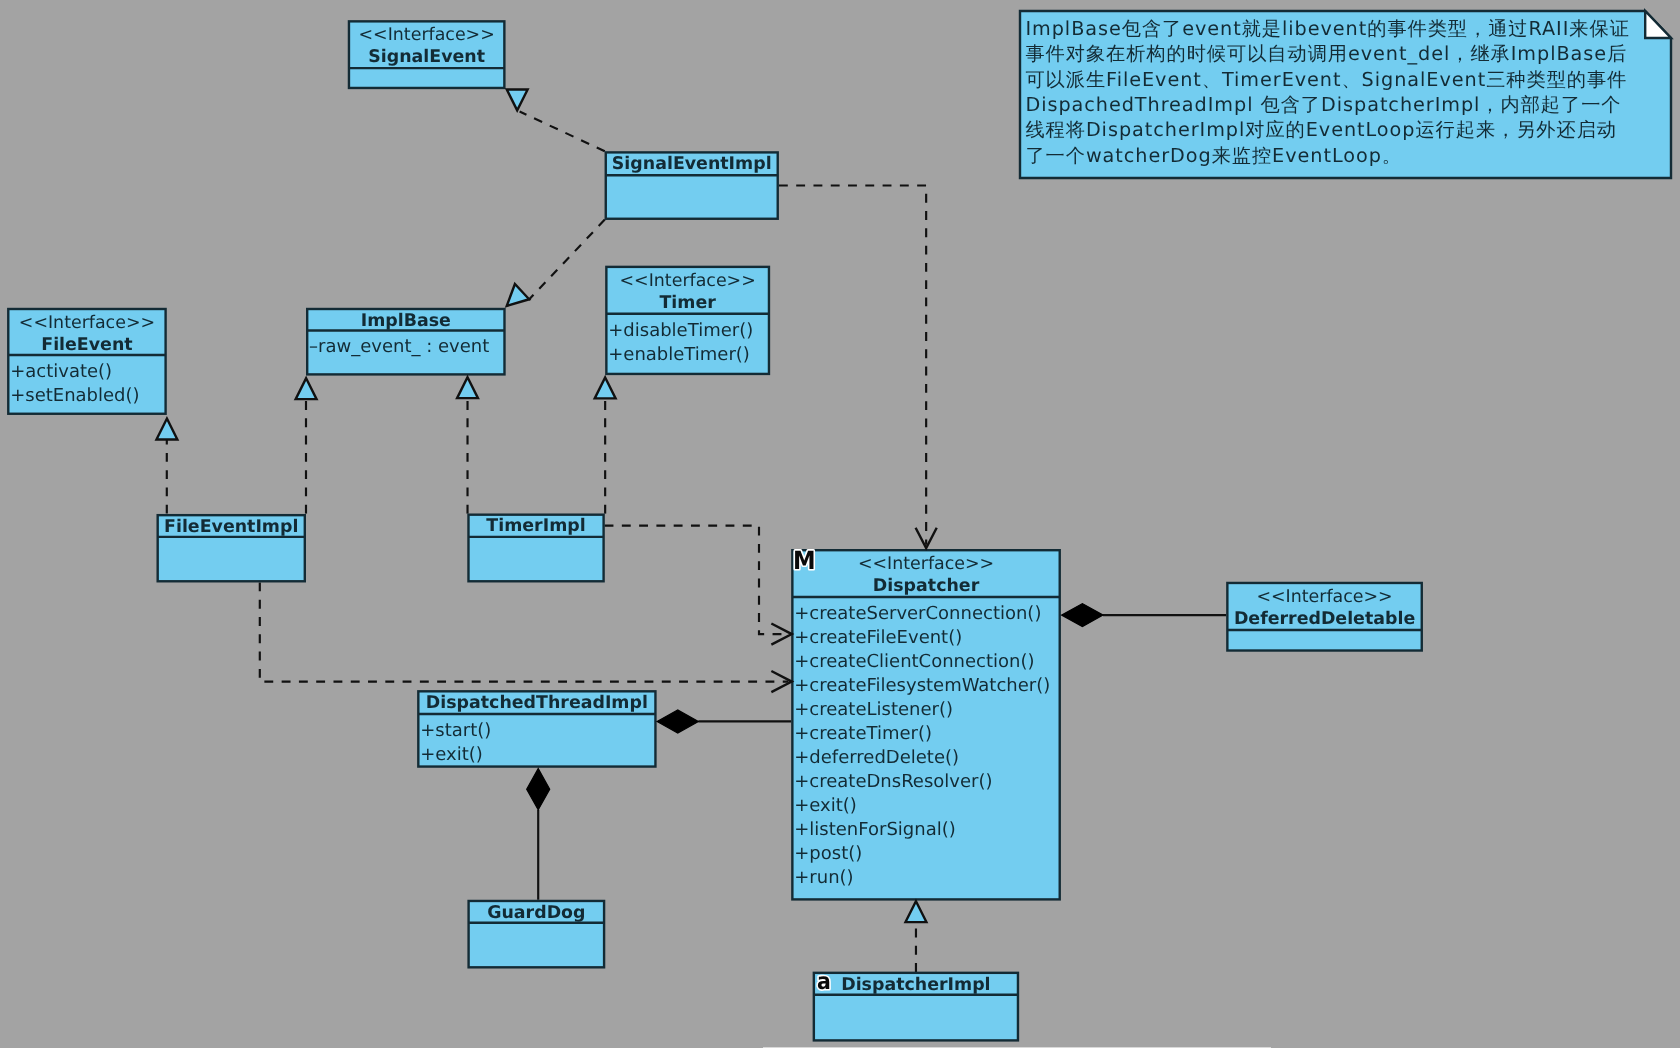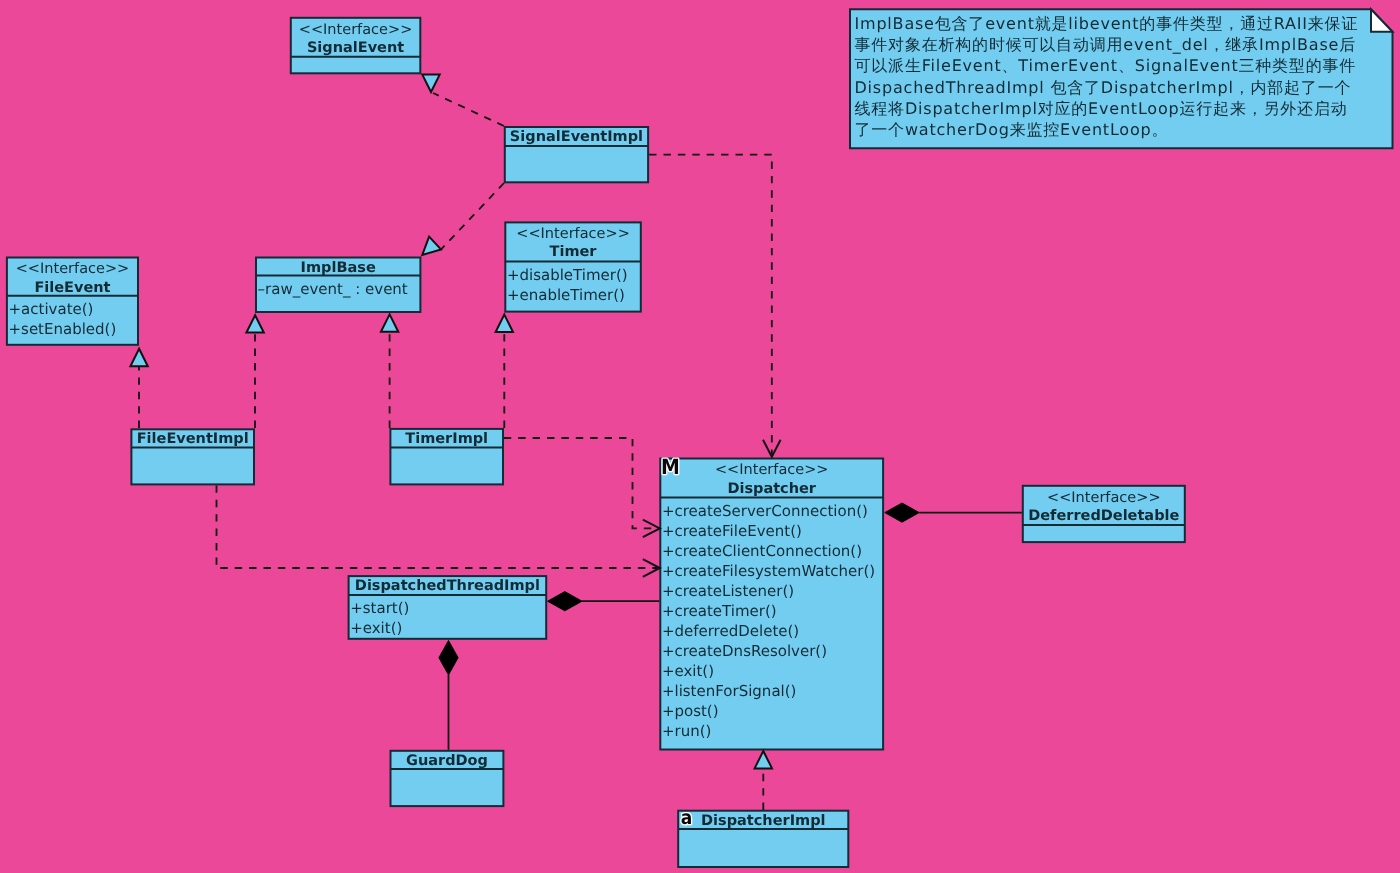--- a/index.html
+++ b/index.html
@@ -1,19 +1,19 @@
 <!DOCTYPE html>
 <html><head>
 <meta charset="utf-8">
 <title>UML Class Diagram</title>
 <style>
   html,body{margin:0;padding:0;background:#ffffff;}
   body{width:1400px;height:873px;overflow:hidden;-webkit-font-smoothing:antialiased;text-rendering:geometricPrecision;
        font-family:"DejaVu Sans",sans-serif;}
-  #stage{position:relative;width:1400px;height:873px;background:#ec4899;}
+  #stage{position:relative;width:1400px;height:873px;background:#a3a3a3;}
   svg#canvas{position:absolute;left:0;top:0;width:1400px;height:873px;}
   .cls-box{fill:#73CDF0;stroke:#132b35;stroke-width:2;}
   .cls-div{stroke:#132b35;stroke-width:2;}
   .cls-stereo{font-size:14.5px;fill:#132b35;text-anchor:middle;}
   .cls-name{font-size:14.5px;font-weight:bold;fill:#132b35;text-anchor:middle;}
   .cls-member{font-size:15px;fill:#132b35;text-anchor:start;}
   .conn{stroke:#111;stroke-width:1.8;fill:none;}
   .conn-dash{stroke:#111;stroke-width:1.8;fill:none;stroke-dasharray:7.4 7;}
   .arrow-hollow{fill:#73CDF0;stroke:#111;stroke-width:2;stroke-linejoin:miter;}
   .arrow-open{fill:none;stroke:#111;stroke-width:2;stroke-linecap:butt;}

